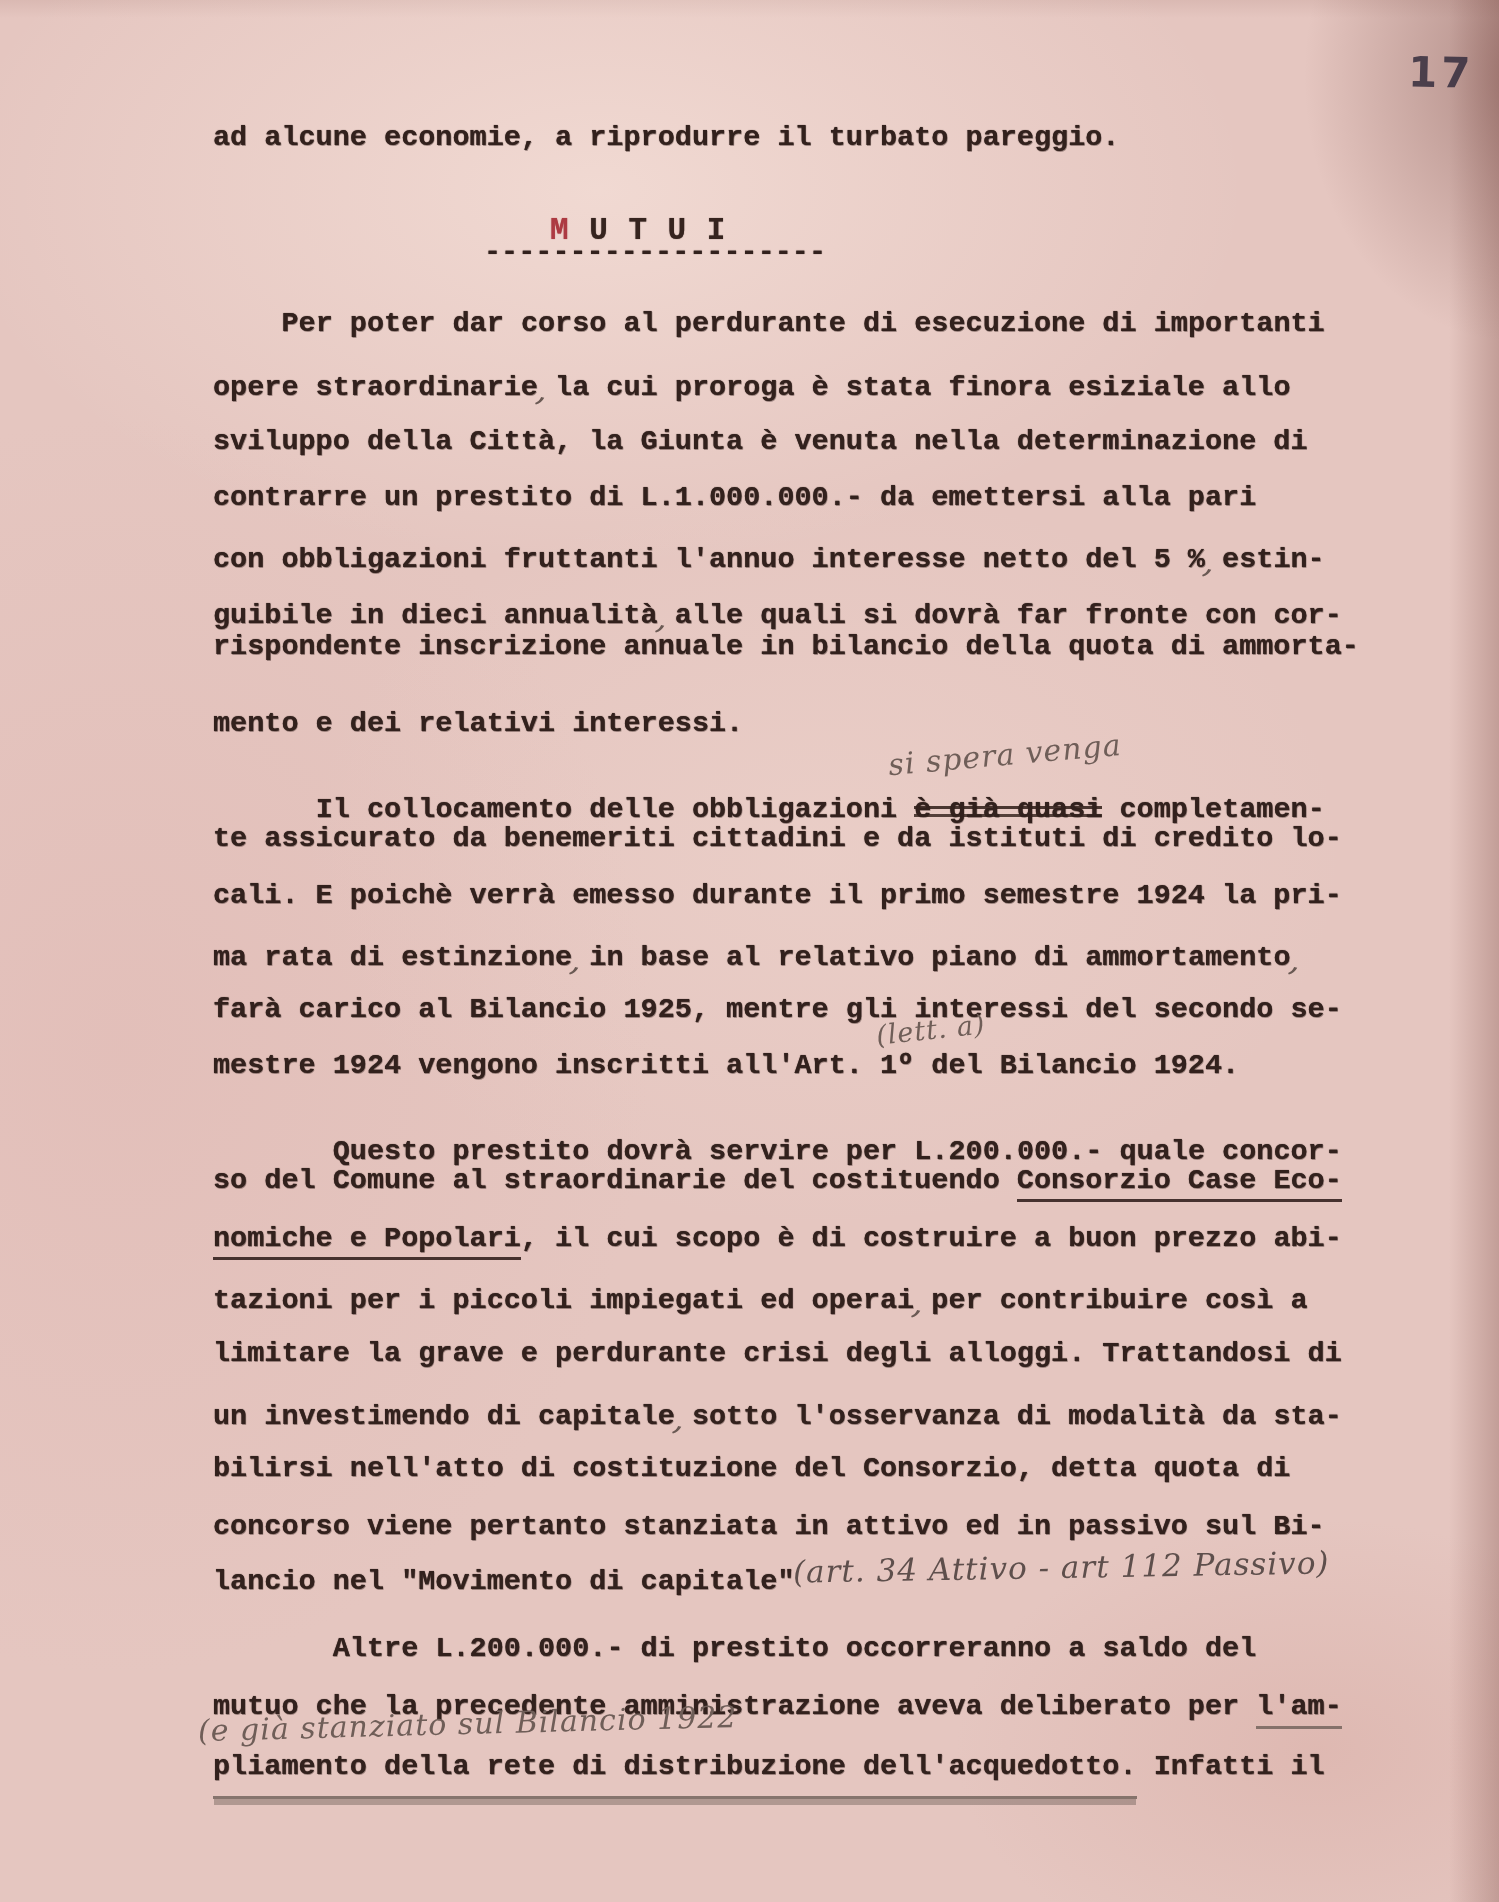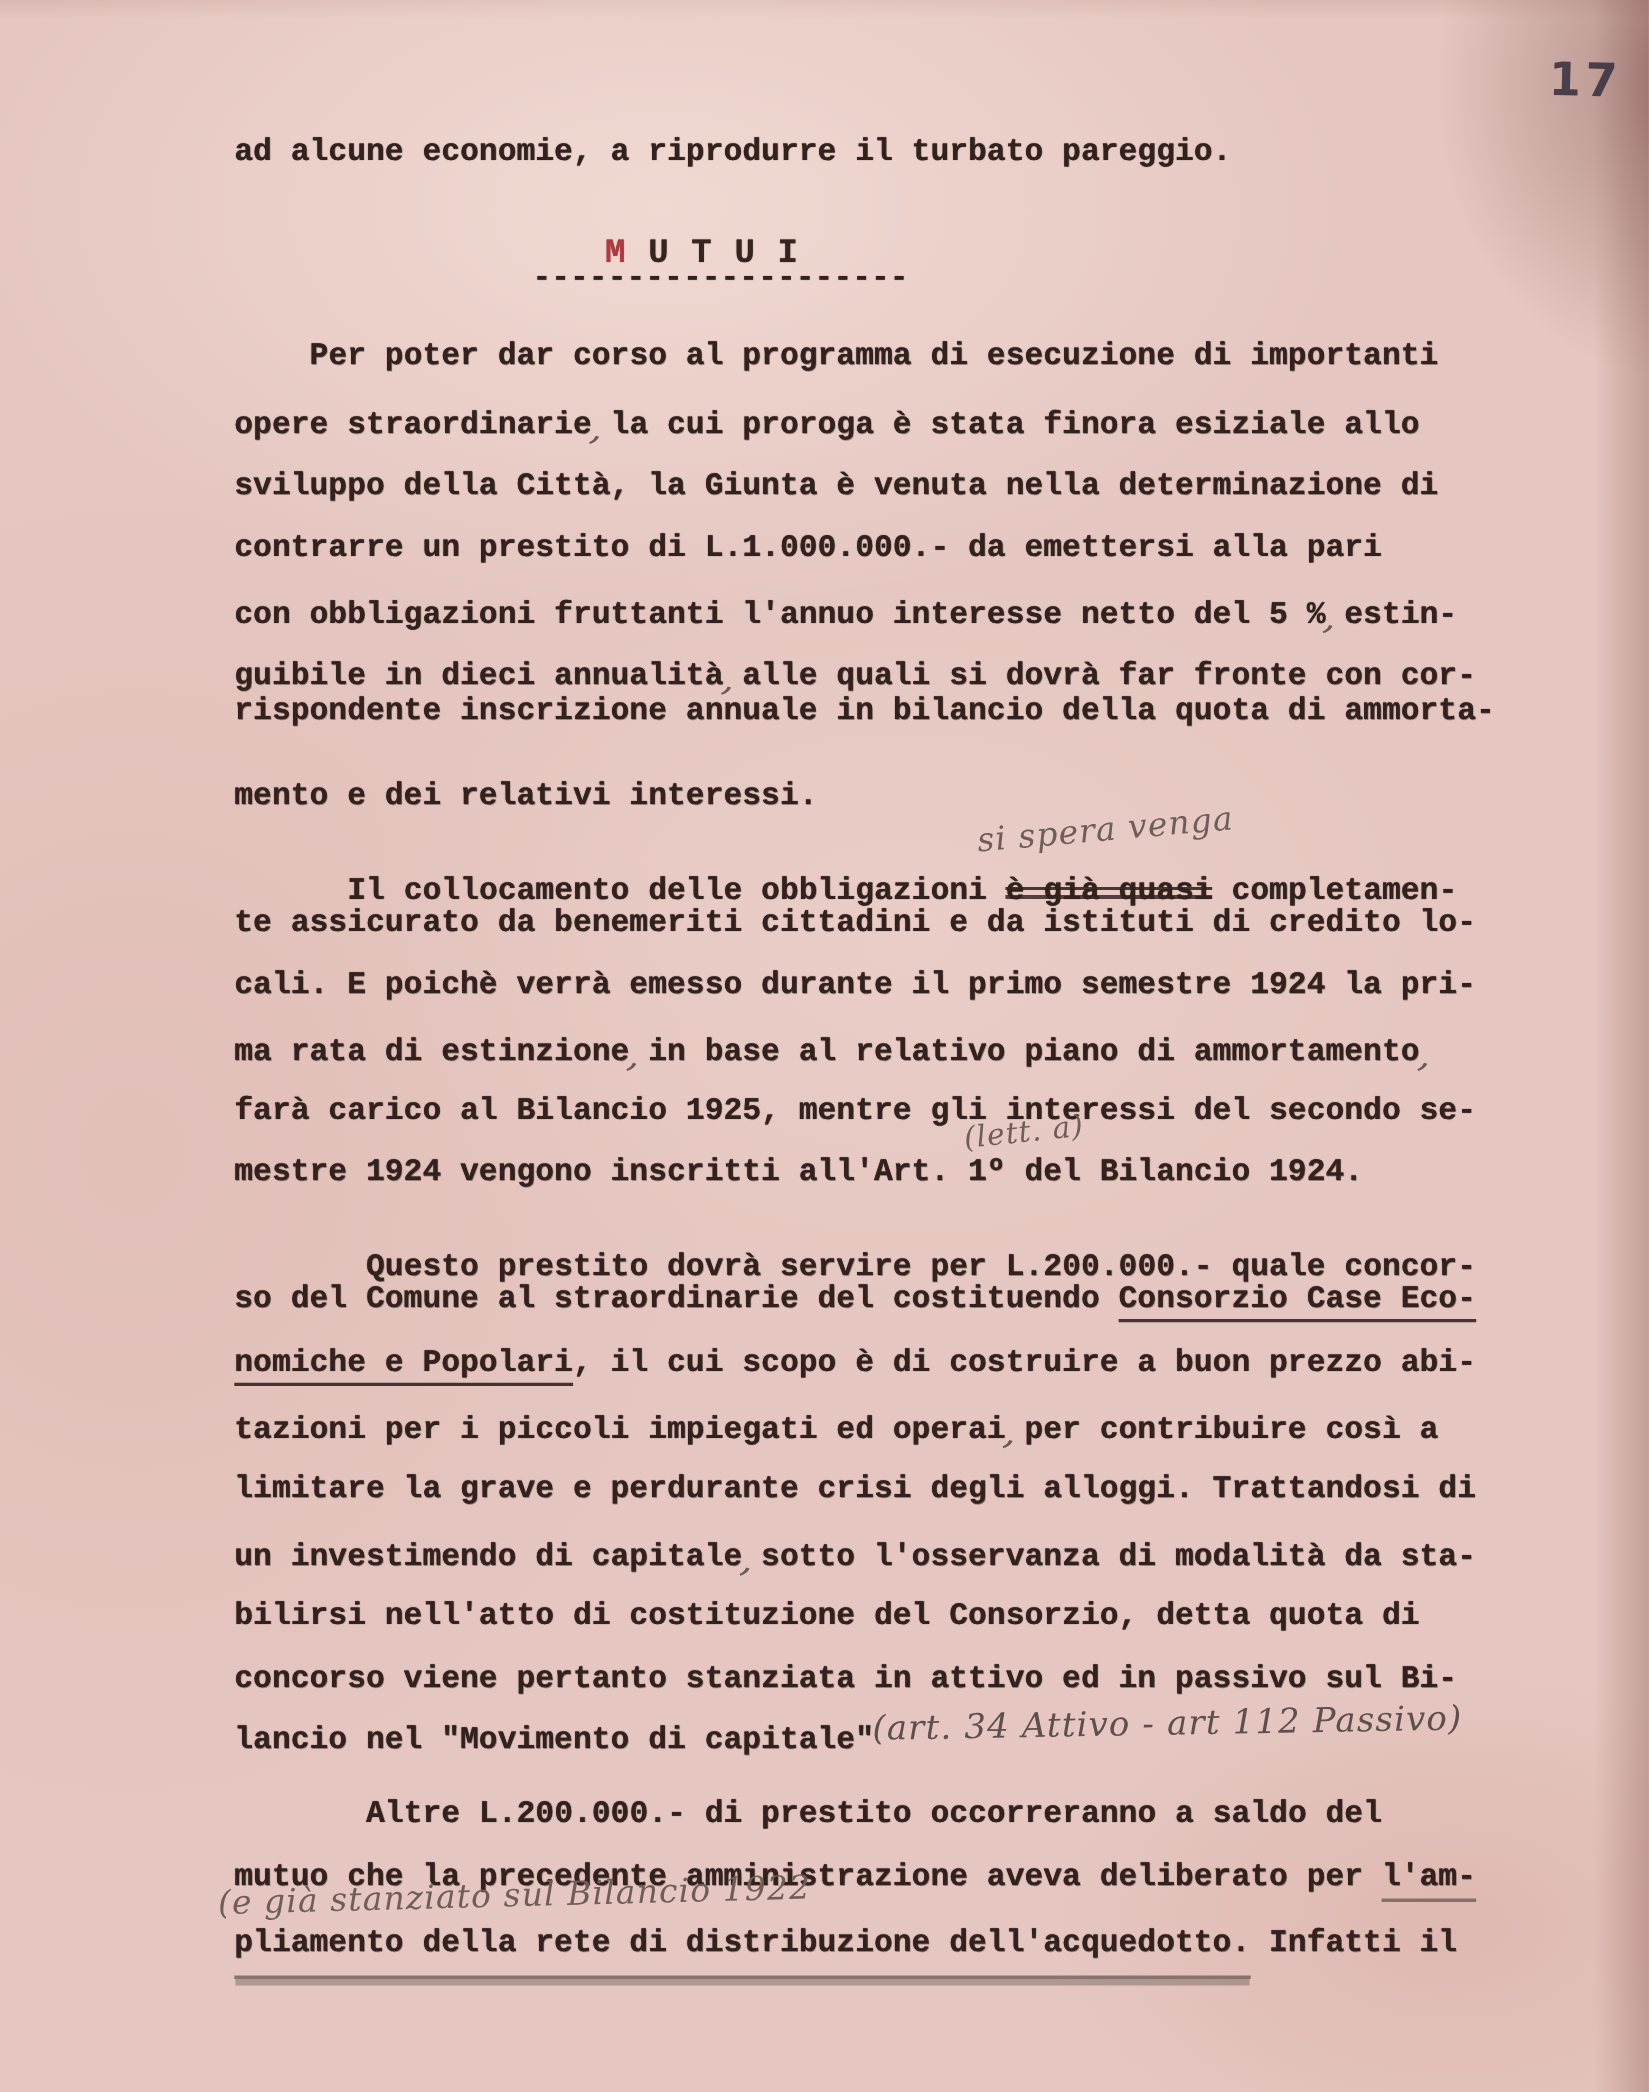--- a/index.html
+++ b/index.html
@@ -69,21 +69,21 @@
 <body>
 
 <div class="page">
   <div class="stamp">17</div>
 
   <div class="heading"><span class="red">M</span><span> U T U I</span></div>
   <div class="heading-dashes">--------------------</div>
 
   <div id="typed-lines">
       <div class="tline" style="top: 121px;"><span class="seg">ad alcune economie, a riprodurre il turbato pareggio.</span></div>
-      <div class="tline" style="top: 307px; padding-left: 68.44px;"><span class="seg">Per poter dar corso al programma di esecuzione di importanti</span></div>
+      <div class="tline" style="top: 307px; padding-left: 68.44px;"><span class="seg">Per poter dar corso al perdurante di esecuzione di importanti</span></div>
       <div class="tline" style="top: 366px;"><span class="seg">opere straordinarie</span><span class="seg hw">,</span><span class="seg">la cui proroga è stata finora esiziale allo</span></div>
       <div class="tline" style="top: 425px;"><span class="seg">sviluppo della Città, la Giunta è venuta nella determinazione di</span></div>
       <div class="tline" style="top: 481px;"><span class="seg">contrarre un prestito di L.1.000.000.- da emettersi alla pari</span></div>
       <div class="tline" style="top: 538px;"><span class="seg">con obbligazioni fruttanti l'annuo interesse netto del 5 %</span><span class="seg hw">,</span><span class="seg">estin-</span></div>
       <div class="tline" style="top: 594px;"><span class="seg">guibile in dieci annualità</span><span class="seg hw">,</span><span class="seg">alle quali si dovrà far fronte con cor-</span></div>
       <div class="tline" style="top: 630px;"><span class="seg">rispondente inscrizione annuale in bilancio della quota di ammorta-</span></div>
       <div class="tline" style="top: 707px;"><span class="seg">mento e dei relativi interessi.</span></div>
       <div class="tline" style="top: 793px; padding-left: 102.66px;"><span class="seg">Il collocamento delle obbligazioni </span><span class="seg strike">è già quasi</span><span class="seg"> completamen-</span></div>
       <div class="tline" style="top: 822px;"><span class="seg">te assicurato da benemeriti cittadini e da istituti di credito lo-</span></div>
       <div class="tline" style="top: 879px;"><span class="seg">cali. E poichè verrà emesso durante il primo semestre 1924 la pri-</span></div>

